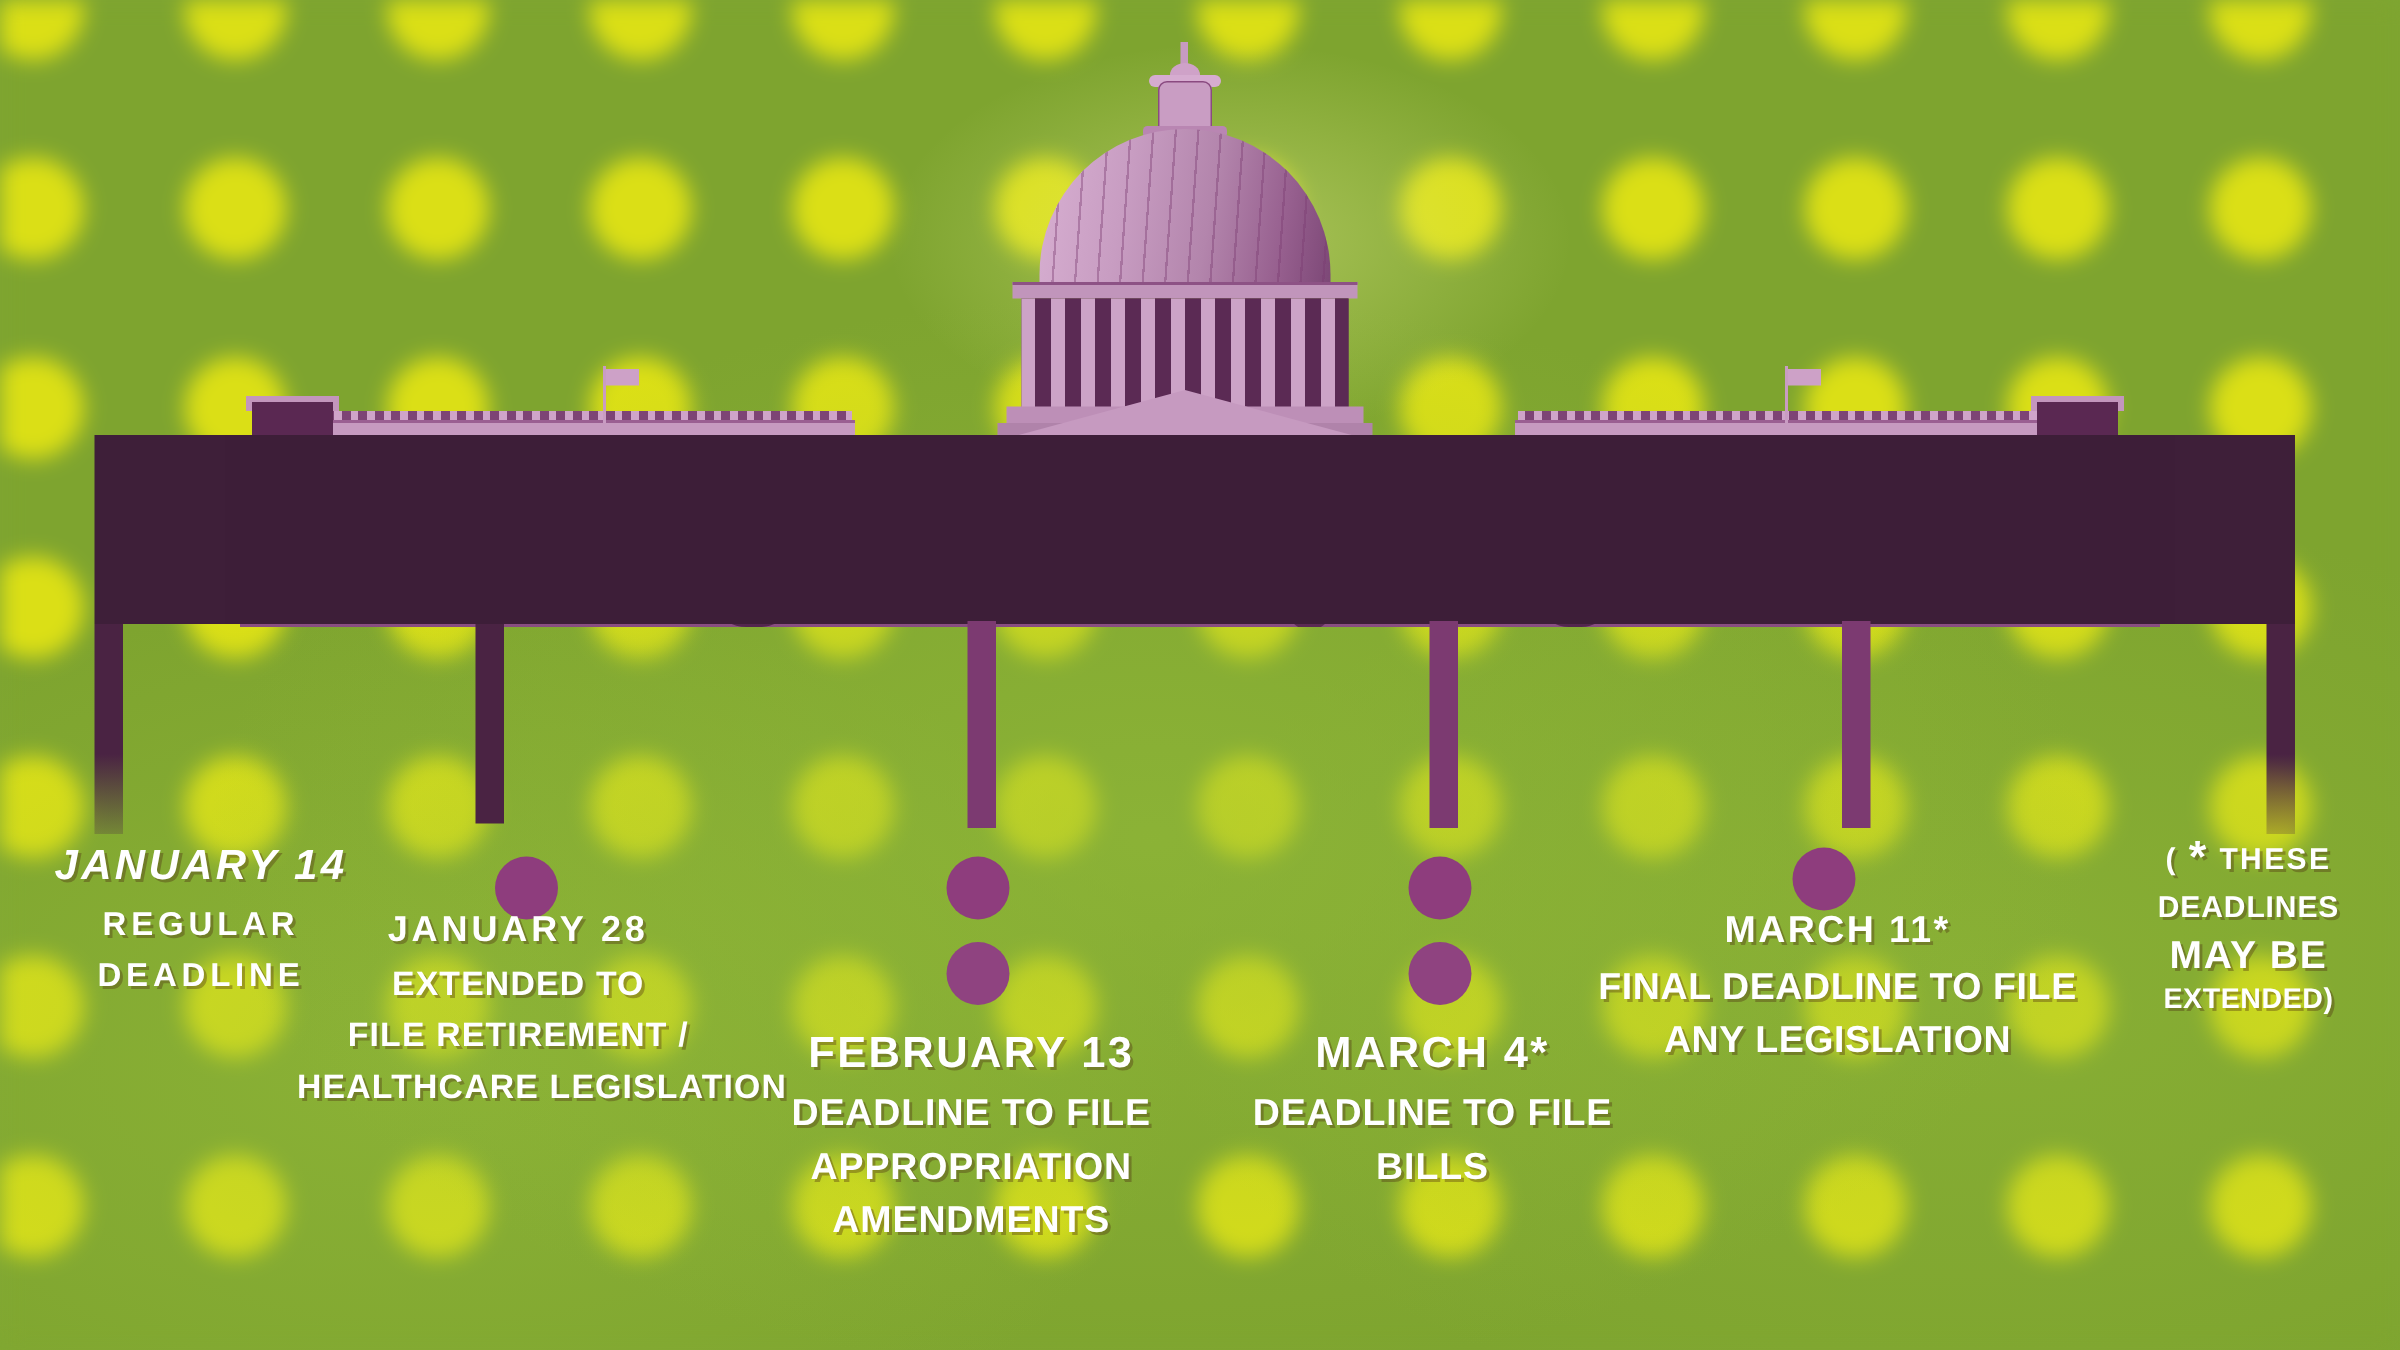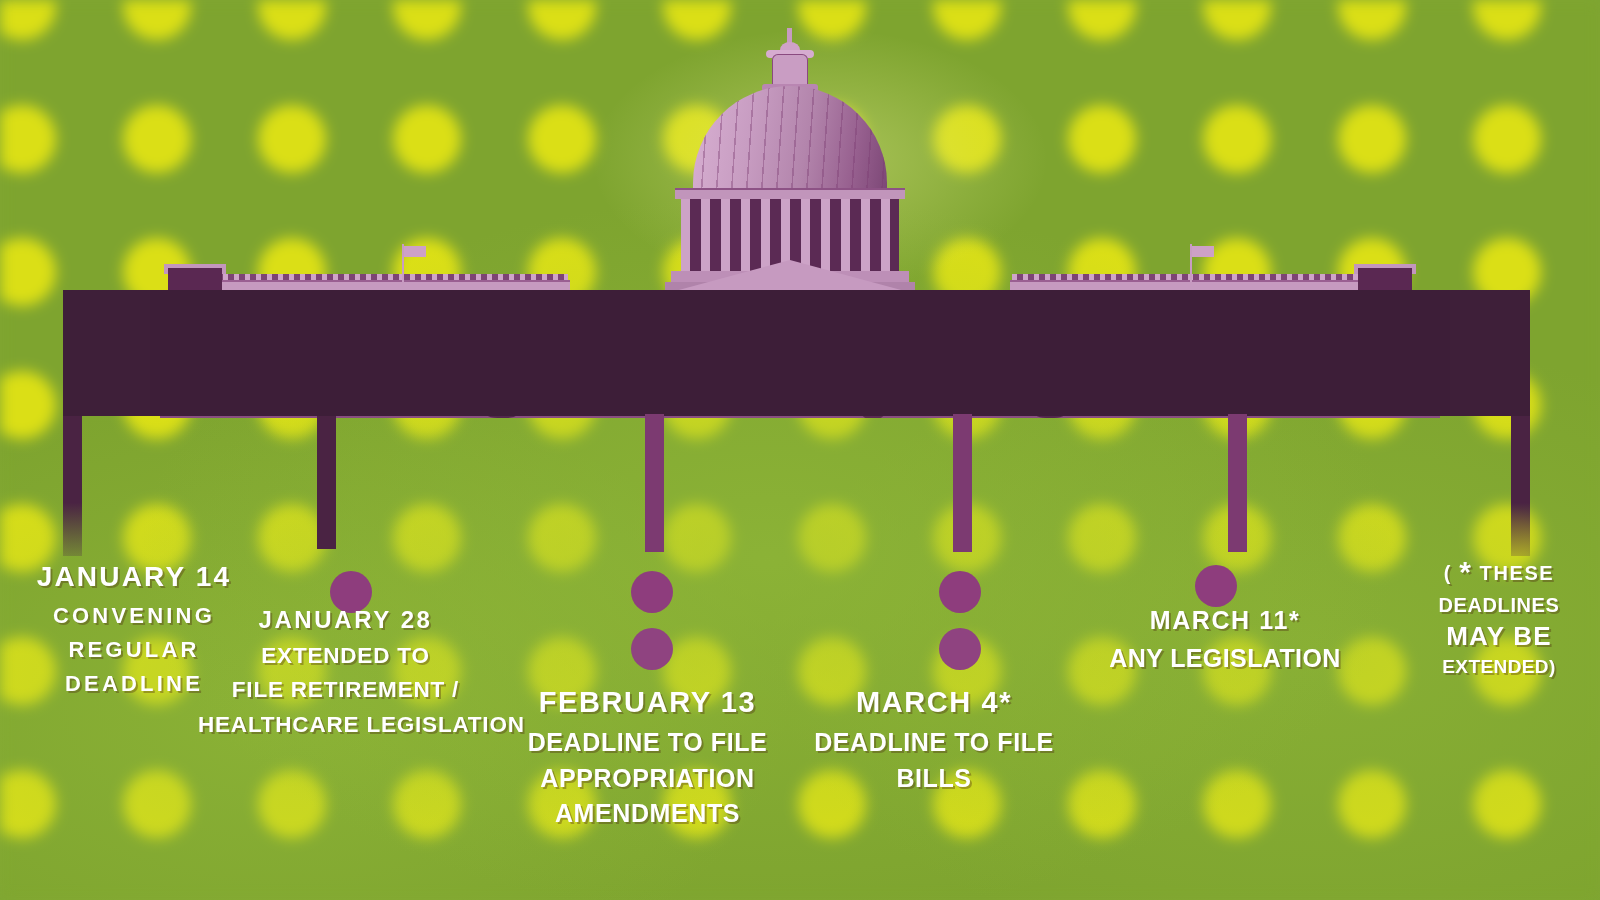--- a/index.html
+++ b/index.html
@@ -172,32 +172,32 @@
     line-height:1.22;
   }
   .col .date{
     font-size:29px; letter-spacing:2.0px; white-space:nowrap;
     margin-bottom:5px;
   }
   .col .desc{ font-size:23px; letter-spacing:1.3px; }
   .col .desc div{ white-space:nowrap; }
 
   #c1{ left:0px;    top:560px; width:268px; }
-  #c1 .date{ font-size:28px; letter-spacing:2.2px;}
+  #c1 .date{ font-size:28px; letter-spacing:2.2px;font-style:italic;}
   #c1 .desc{ font-size:22px; letter-spacing:3.2px; line-height:1.55;}
 
   #c2{ left:198px;  top:605px; width:295px; }
   #c2 .date{ font-size:24px; letter-spacing:2.6px;}
   #c2 .desc{ font-size:22.5px; letter-spacing:.8px; line-height:1.52;}
 
   #c3{ left:500px;  top:685px; width:295px; }
   #c3 .date{ font-size:29px; letter-spacing:1.6px;}
   #c3 .desc{ font-size:25px; letter-spacing:.6px; line-height:1.42;}
 
-  #c4{ left:789px;  top:685px; width:290px; }
+  #c4{ left:810px;  top:685px; width:290px; }
   #c4 .date{ font-size:29px; letter-spacing:1.6px;}
   #c4 .desc{ font-size:25px; letter-spacing:.6px; line-height:1.42;}
 
   #c5{ left:1035px; top:605px; width:380px; }
   #c5 .date{ font-size:25px; letter-spacing:1.6px;}
   #c5 .desc{ font-size:25px; letter-spacing:.4px; line-height:1.42;}
 
   #note{
     position:absolute; left:1408px; top:552px; width:182px;
     text-align:center; color:#fff; font-weight:700;
@@ -281,21 +281,20 @@
 <div class="node" style="left:330px; top:571px;"></div>
 <div class="node" style="left:631px; top:571px;"></div>
 <div class="node node-2" style="left:631px; top:628px;"></div>
 <div class="node" style="left:939px; top:571px;"></div>
 <div class="node node-2" style="left:939px; top:628px;"></div>
 <div class="node" style="left:1195px;top:565px;"></div>
 
 <div class="col" id="c1">
   <div class="date">JANUARY 14</div>
   <div class="desc">
-    <div>CONVENING</div>
     <div>REGULAR</div>
     <div>DEADLINE</div>
   </div>
 </div>
 
 <div class="col" id="c2">
   <div class="date">JANUARY 28</div>
   <div class="desc">
     <div>EXTENDED TO</div>
     <div>FILE RETIREMENT /</div>
@@ -316,20 +315,21 @@
   <div class="date">MARCH 4*</div>
   <div class="desc">
     <div>DEADLINE TO FILE</div>
     <div>BILLS</div>
   </div>
 </div>
 
 <div class="col" id="c5">
   <div class="date">MARCH 11*</div>
   <div class="desc">
+    <div>FINAL DEADLINE TO FILE</div>
     <div>ANY LEGISLATION</div>
   </div>
 </div>
 
 <div id="note">
   <div class="l1">
     <span>(</span>
     <span class="star">*</span>
     <span>THESE</span>
   </div>

